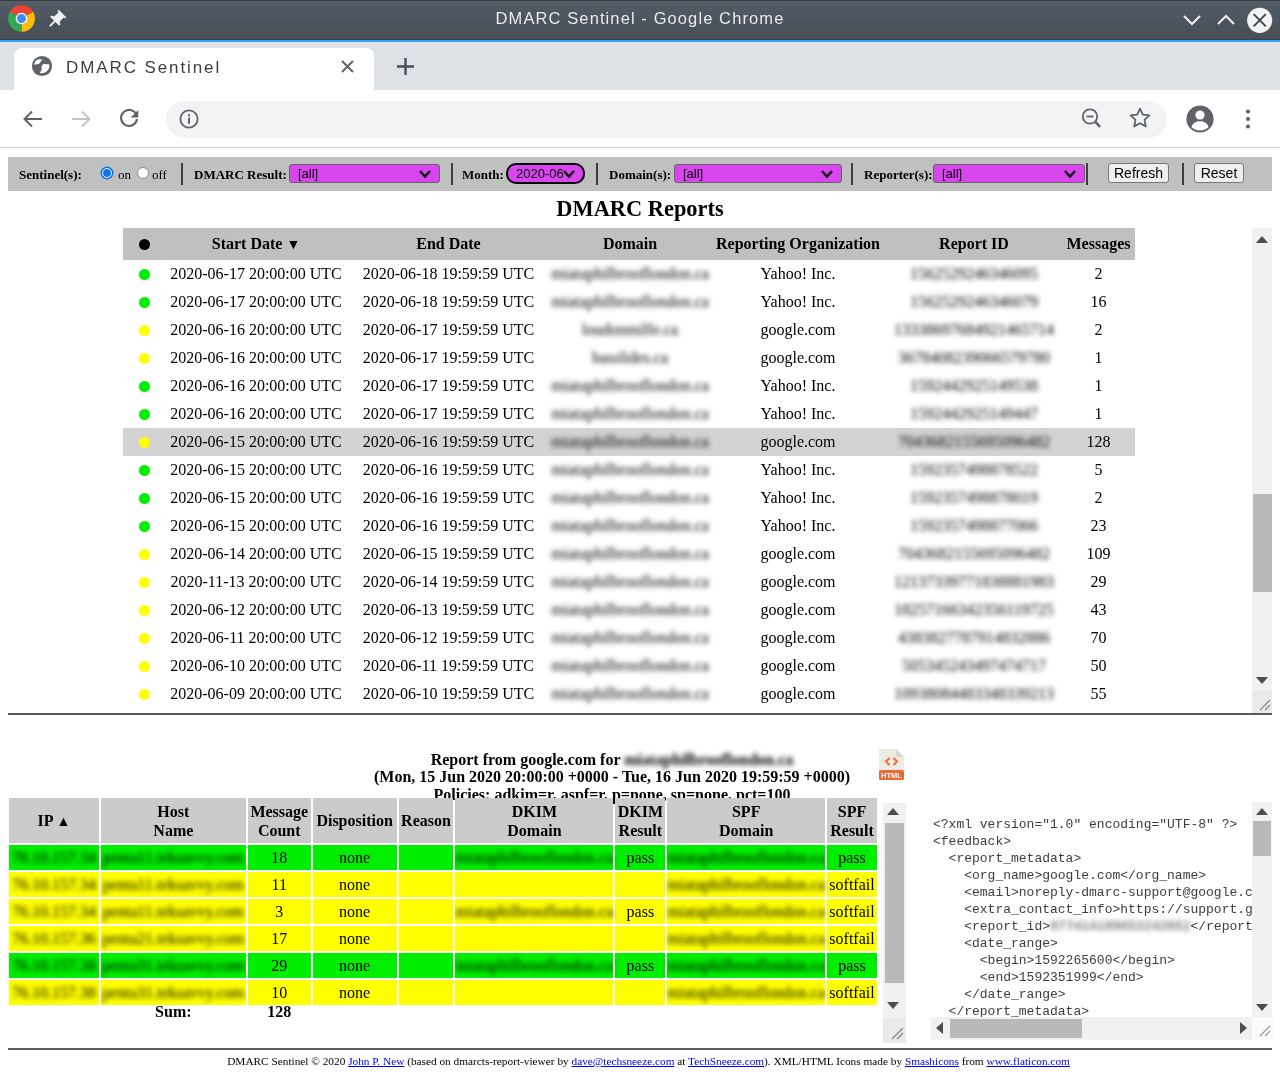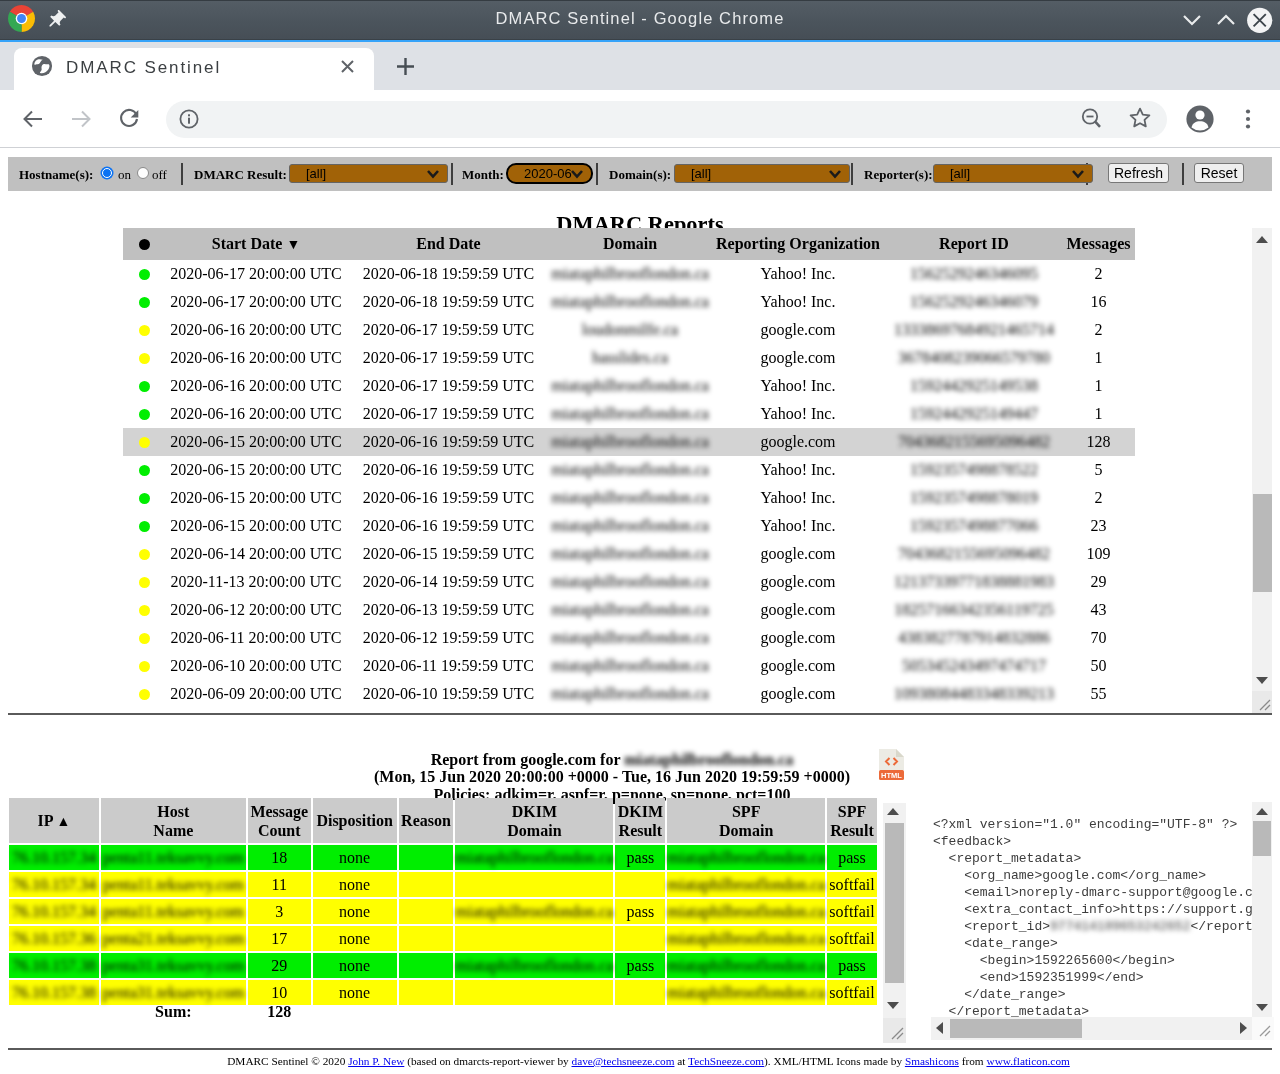--- a/index.html
+++ b/index.html
@@ -14,26 +14,26 @@
 #tab{left:14px;top:48px;width:360px;height:42px;background:#fff;border-radius:8px 8px 0 0;}
 #tabtitle{left:66px;top:48px;height:42px;color:#3c4043;font:17px/40px "Liberation Sans",sans-serif;letter-spacing:1.9px;}
 #toolbar{left:0;top:90px;width:1280px;height:57px;background:#fff;border-bottom:1px solid #cfd1d5;}
 #pill{left:166px;top:101px;width:1001px;height:37px;border-radius:19px;background:#f1f3f4;}
 
 #filter{left:8px;top:157px;width:1264px;height:34px;background:#c0c0c0;font:bold 13px "Liberation Serif",serif;color:#000;}
 #filter .it{position:absolute;top:0;height:34px;line-height:35px;white-space:nowrap;}
 #filter .lb{font-weight:bold;}
 #filter .rlb{font-weight:normal;font-size:13px;}
 .vsep{position:absolute;top:163px;width:2px;height:22px;background:#3e3e3e;}
-.sel{position:absolute;top:164px;height:17px;background:#a16207;border:1px solid #646464;border-radius:3px;font:13px "Liberation Sans",sans-serif;color:#000;line-height:17px;padding-left:16px;box-sizing:content-box;}
+.sel{position:absolute;top:164px;height:17px;background:#d946ef;border:1px solid #646464;border-radius:3px;font:13px "Liberation Sans",sans-serif;color:#000;line-height:17px;padding-left:8px;box-sizing:content-box;}
 .sel .chv{position:absolute;right:7px;top:3px;}
 .btn{position:absolute;top:163px;height:20px;background:#efefef;border:1px solid #777;border-radius:3px;font:14px "Liberation Sans",sans-serif;color:#000;line-height:19px;text-align:center;box-sizing:border-box;}
 .radio{position:absolute;border-radius:50%;}
 
-#h2t{left:0;top:195.5px;width:1280px;text-align:center;font:bold 22.4px/26px "Liberation Serif",serif;color:#000;margin-top:16px;}
+#h2t{left:0;top:195.5px;width:1280px;text-align:center;font:bold 22.4px/26px "Liberation Serif",serif;color:#000;}
 #rephead{left:0;top:751px;width:1224px;text-align:center;font:bold 16px "Liberation Serif",serif;line-height:17.3px;color:#000;}
 #footer{left:0;top:1055px;width:1280px;text-align:center;text-indent:17px;font:11.3px "Liberation Serif",serif;color:#000;}
 #footer a{color:#0000ee;text-decoration:underline;}
 .hrline{position:absolute;left:8px;width:1264px;height:2px;background:#5a5a5a;}
 
 #repwrap{left:8px;top:228px;width:1264px;height:594px;overflow:hidden;}
 #rept{position:absolute;left:115px;top:0;border-collapse:collapse;table-layout:fixed;font:16px "Liberation Serif",serif;color:#000;}
 #rept th{background:#c0c0c0;font-weight:bold;height:32px;padding:0;text-align:center;}
 #rept td{height:28px;padding:0;text-align:center;}
 #rept tr.selr td{background:#d3d3d3;}
@@ -133,21 +133,21 @@
   <circle cx="14" cy="10" r="4.6" fill="#fff"></circle>
   <path d="M5.5 22.5 C6.5 17.8 10 16.2 14 16.2 C18 16.2 21.5 17.8 22.5 22.5 A 13.6 13.6 0 0 1 5.5 22.5 Z" fill="#fff"></path>
 </svg>
 <svg class="abs" style="left:1243px;top:107px" width="10" height="24" viewBox="0 0 10 24">
   <circle cx="5" cy="4.5" r="2.1" fill="#5f6368"></circle>
   <circle cx="5" cy="12" r="2.1" fill="#5f6368"></circle>
   <circle cx="5" cy="19.5" r="2.1" fill="#5f6368"></circle>
 </svg>
 
 <div class="abs" id="filter">
-  <span class="it lb" style="left:11px">Hostname(s):</span>
+  <span class="it lb" style="left:11px">Sentinel(s):</span>
   <span class="it rlb" style="left:110px">on</span>
   <span class="it rlb" style="left:144px">off</span>
   <span class="it lb" style="left:186px">DMARC Result:</span>
   <span class="it lb" style="left:454px">Month:</span>
   <span class="it lb" style="left:601px">Domain(s):</span>
   <span class="it lb" style="left:856px">Reporter(s):</span>
 </div>
 <div class="radio" style="left:102px;top:168px;width:8px;height:8px;background:#0b72f2;border:1.5px solid #fff;box-shadow:0 0 0 1.5px #0b72f2;"></div>
 <div class="radio" style="left:136.5px;top:166.5px;width:10px;height:10px;background:#fdfdfd;border:1.5px solid #8a8a8a;"></div>
 <div class="vsep" style="left:181px"></div>

